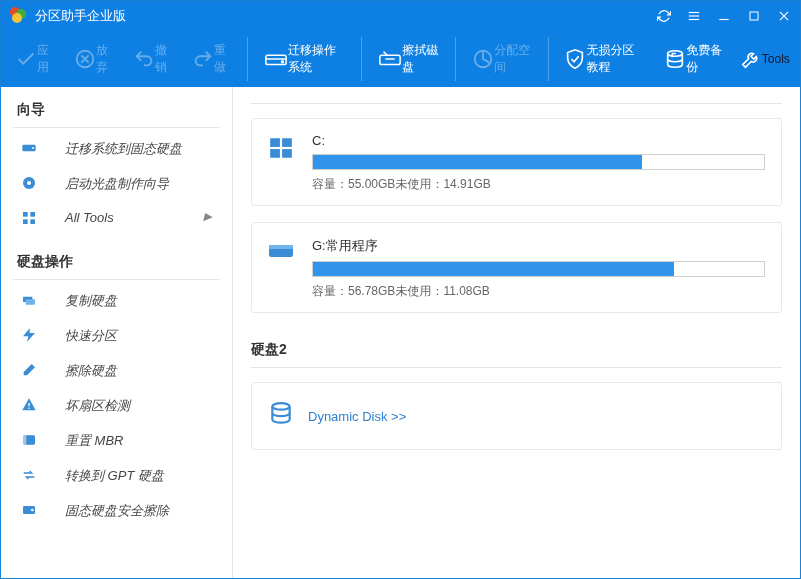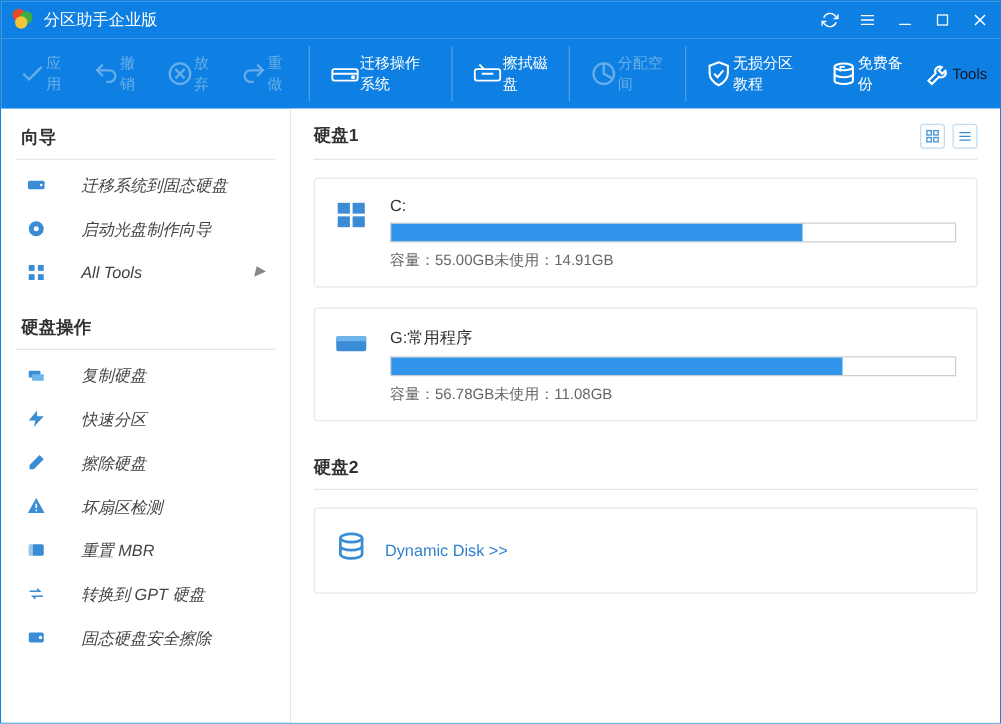--- a/index.html
+++ b/index.html
@@ -103,35 +103,35 @@
       <span class="ico">
           <svg width="22" height="22" viewBox="0 0 24 24" fill="none" stroke="currentColor" stroke-width="2">
             <polyline points="4 12 9 17 20 6"></polyline>
           </svg>
         </span>
       <span>应用</span>
     </div>
     <div class="tb-btn disabled">
       <span class="ico">
           <svg width="22" height="22" viewBox="0 0 24 24" fill="none" stroke="currentColor" stroke-width="2">
-            <path d="M9 14L4 9l5-5"></path>
-            <path d="M4 9h11a5 5 0 0 1 0 10h-3"></path>
-          </svg>
-        </span>
-      <span>撤销</span>
-    </div>
-    <div class="tb-btn disabled">
-      <span class="ico">
-          <svg width="22" height="22" viewBox="0 0 24 24" fill="none" stroke="currentColor" stroke-width="2">
             <circle cx="12" cy="12" r="9"></circle>
             <line x1="8" y1="8" x2="16" y2="16"></line>
             <line x1="16" y1="8" x2="8" y2="16"></line>
           </svg>
         </span>
       <span>放弃</span>
+    </div>
+    <div class="tb-btn disabled">
+      <span class="ico">
+          <svg width="22" height="22" viewBox="0 0 24 24" fill="none" stroke="currentColor" stroke-width="2">
+            <path d="M9 14L4 9l5-5"></path>
+            <path d="M4 9h11a5 5 0 0 1 0 10h-3"></path>
+          </svg>
+        </span>
+      <span>撤销</span>
     </div>
     <div class="tb-btn disabled">
       <span class="ico">
           <svg width="22" height="22" viewBox="0 0 24 24" fill="none" stroke="currentColor" stroke-width="2">
             <path d="M15 14l5-5-5-5"></path>
             <path d="M20 9H9a5 5 0 0 0 0 10h3"></path>
           </svg>
         </span>
       <span>重做</span>
     </div>
@@ -275,40 +275,20 @@
         <span><svg width="16" height="16" viewBox="0 0 24 24" fill="#3a8dd4">
               <rect x="3" y="6" width="18" height="12" rx="2"></rect>
               <circle cx="17" cy="12" r="2" fill="#fff"></circle>
             </svg></span>
         <span>固态硬盘安全擦除</span>
       </div>
 
     </div>
 
     <div class="content">
-      <div class="disk-header">
-        <span class="label">硬盘1</span>
-        <div class="view-toggles">
-          <span class="vt">
-            <svg width="12" height="12" viewBox="0 0 24 24" fill="none" stroke="#3a8dd4" stroke-width="2">
-                <rect x="3" y="3" width="7" height="7"></rect>
-                <rect x="14" y="3" width="7" height="7"></rect>
-                <rect x="3" y="14" width="7" height="7"></rect>
-                <rect x="14" y="14" width="7" height="7"></rect>
-              </svg>
-          </span>
-          <span class="vt">
-            <svg width="12" height="12" viewBox="0 0 24 24" fill="none" stroke="#3a8dd4" stroke-width="2">
-                <line x1="3" y1="6" x2="21" y2="6"></line>
-                <line x1="3" y1="12" x2="21" y2="12"></line>
-                <line x1="3" y1="18" x2="21" y2="18"></line>
-              </svg>
-          </span>
-        </div>
-      </div>
       <div class="disk-divider"></div>
 
       <div class="partition">
         <div class="p-icon">
           <svg width="26" height="26" viewBox="0 0 24 24" fill="#3a8dd4">
               <rect x="2" y="3" width="9" height="8"></rect>
               <rect x="13" y="3" width="9" height="8"></rect>
               <rect x="2" y="13" width="9" height="8"></rect>
               <rect x="13" y="13" width="9" height="8"></rect>
             </svg>

